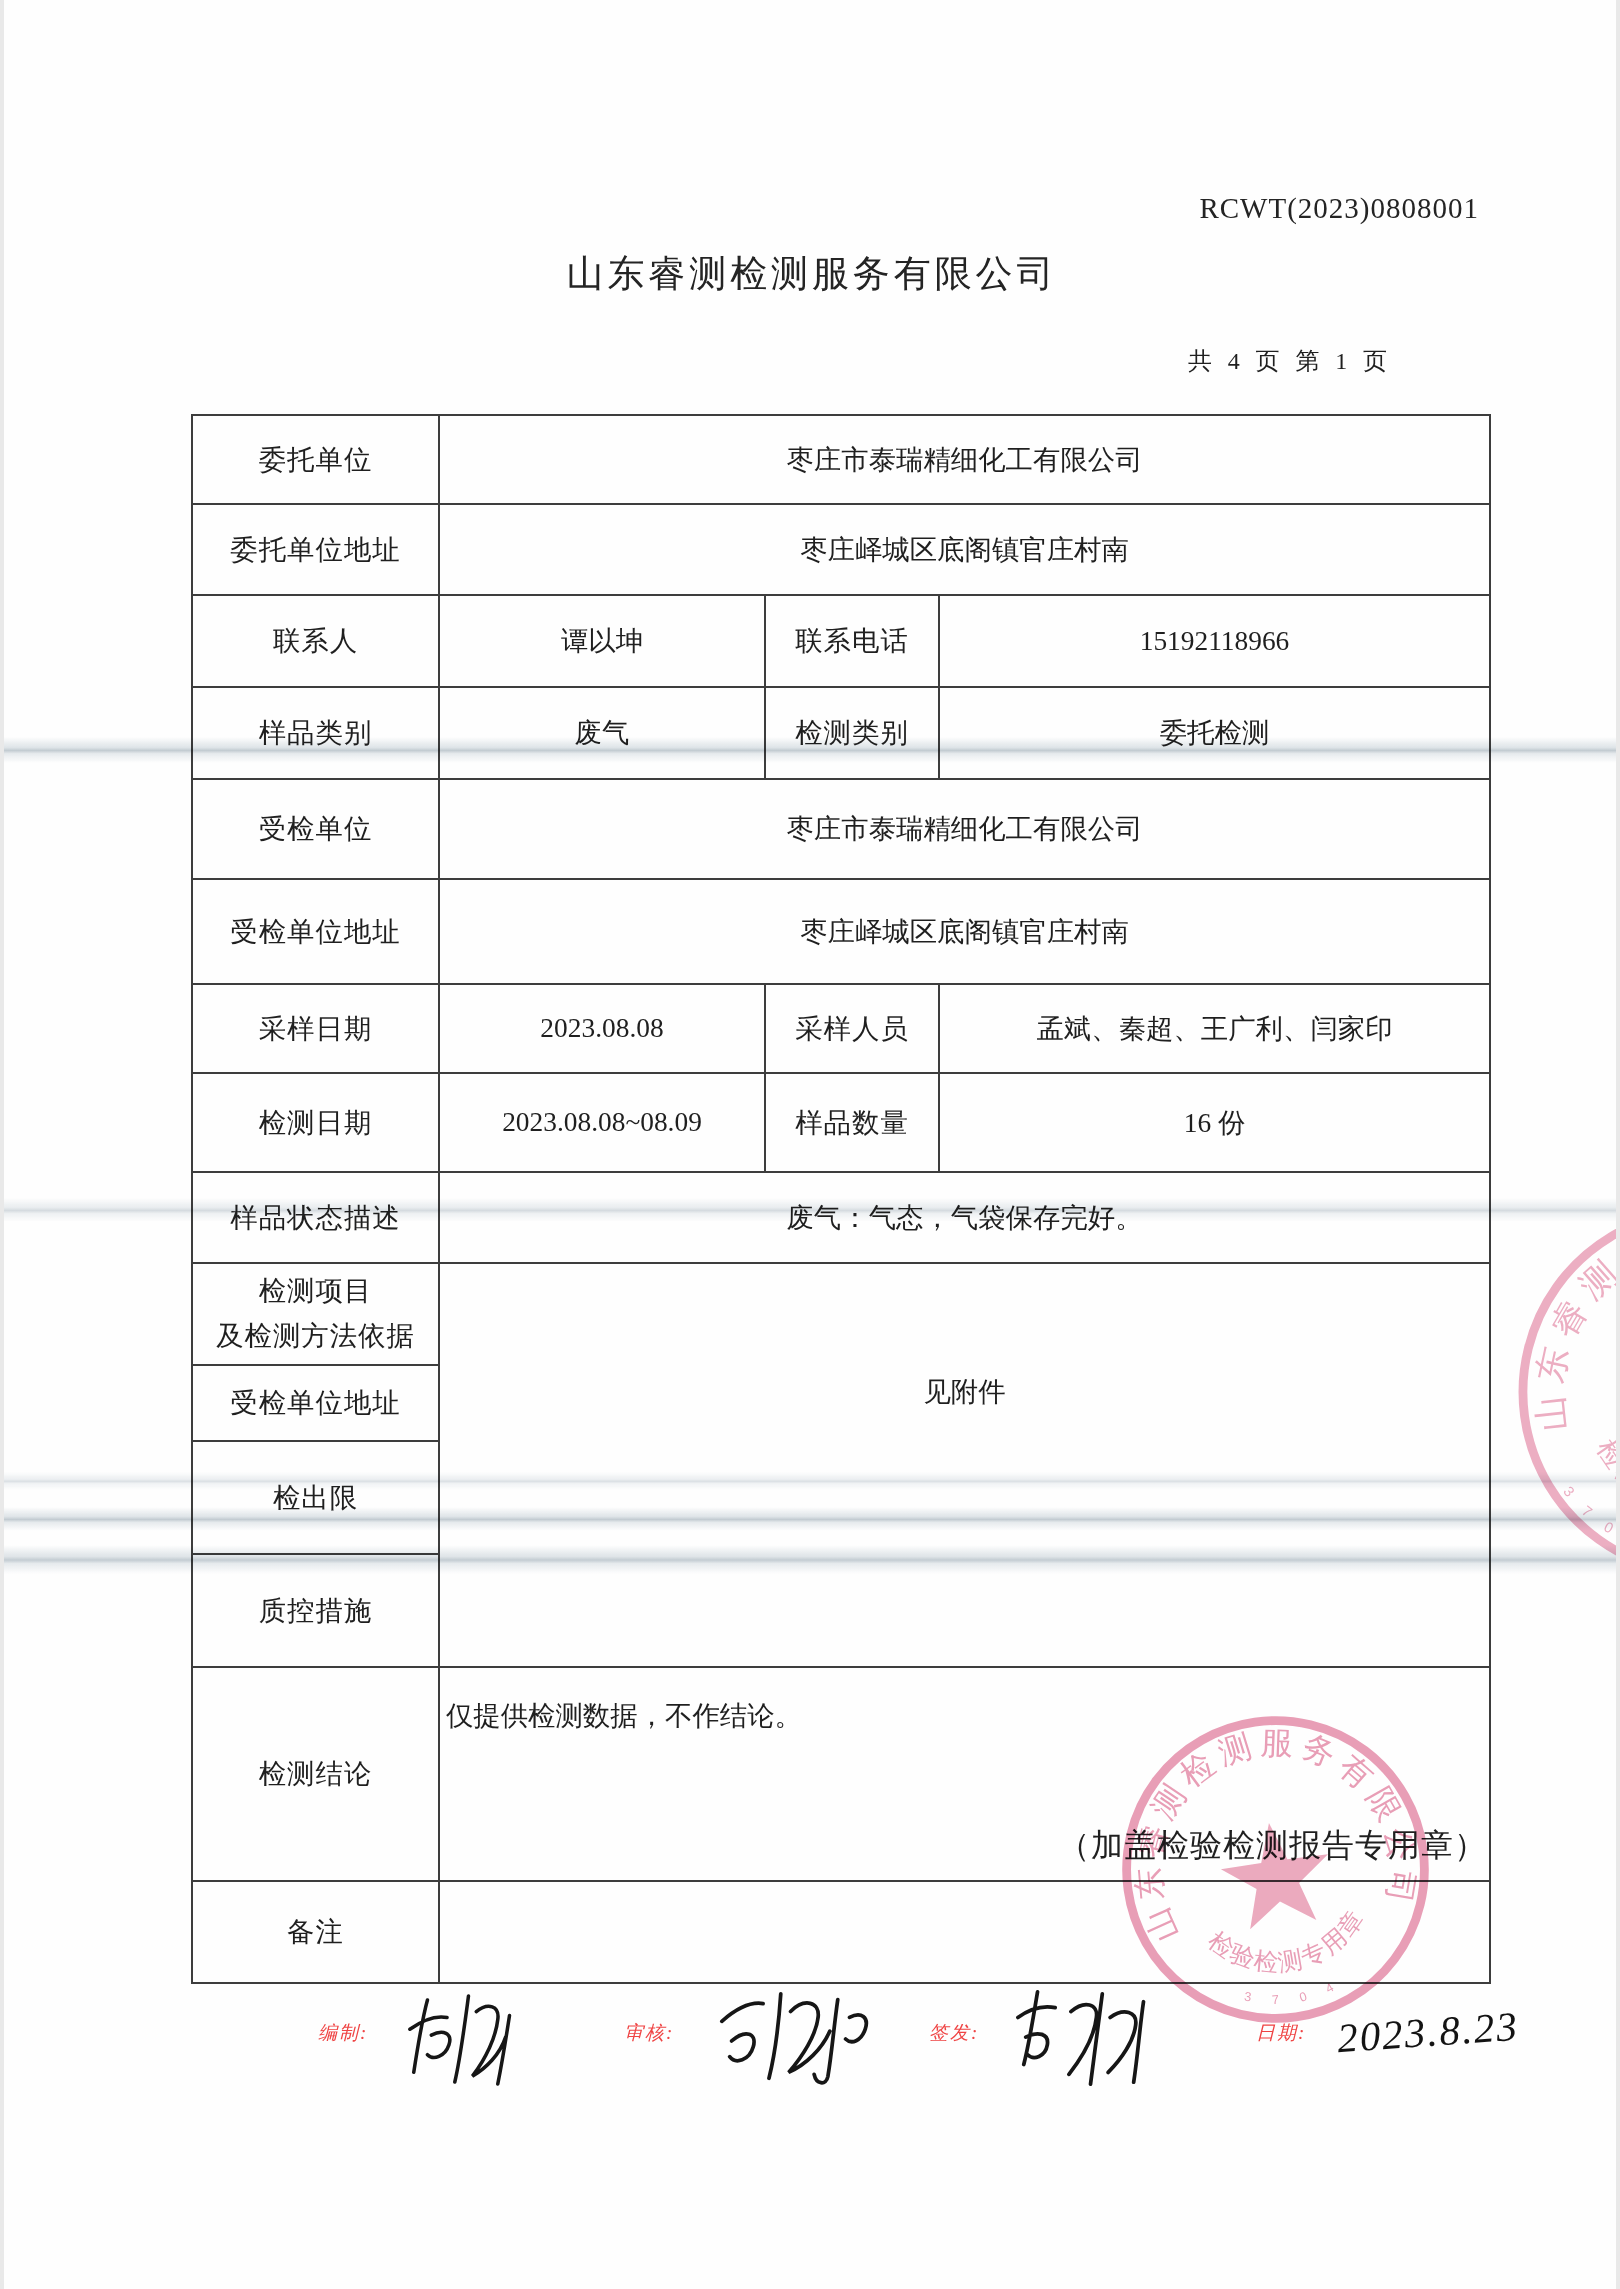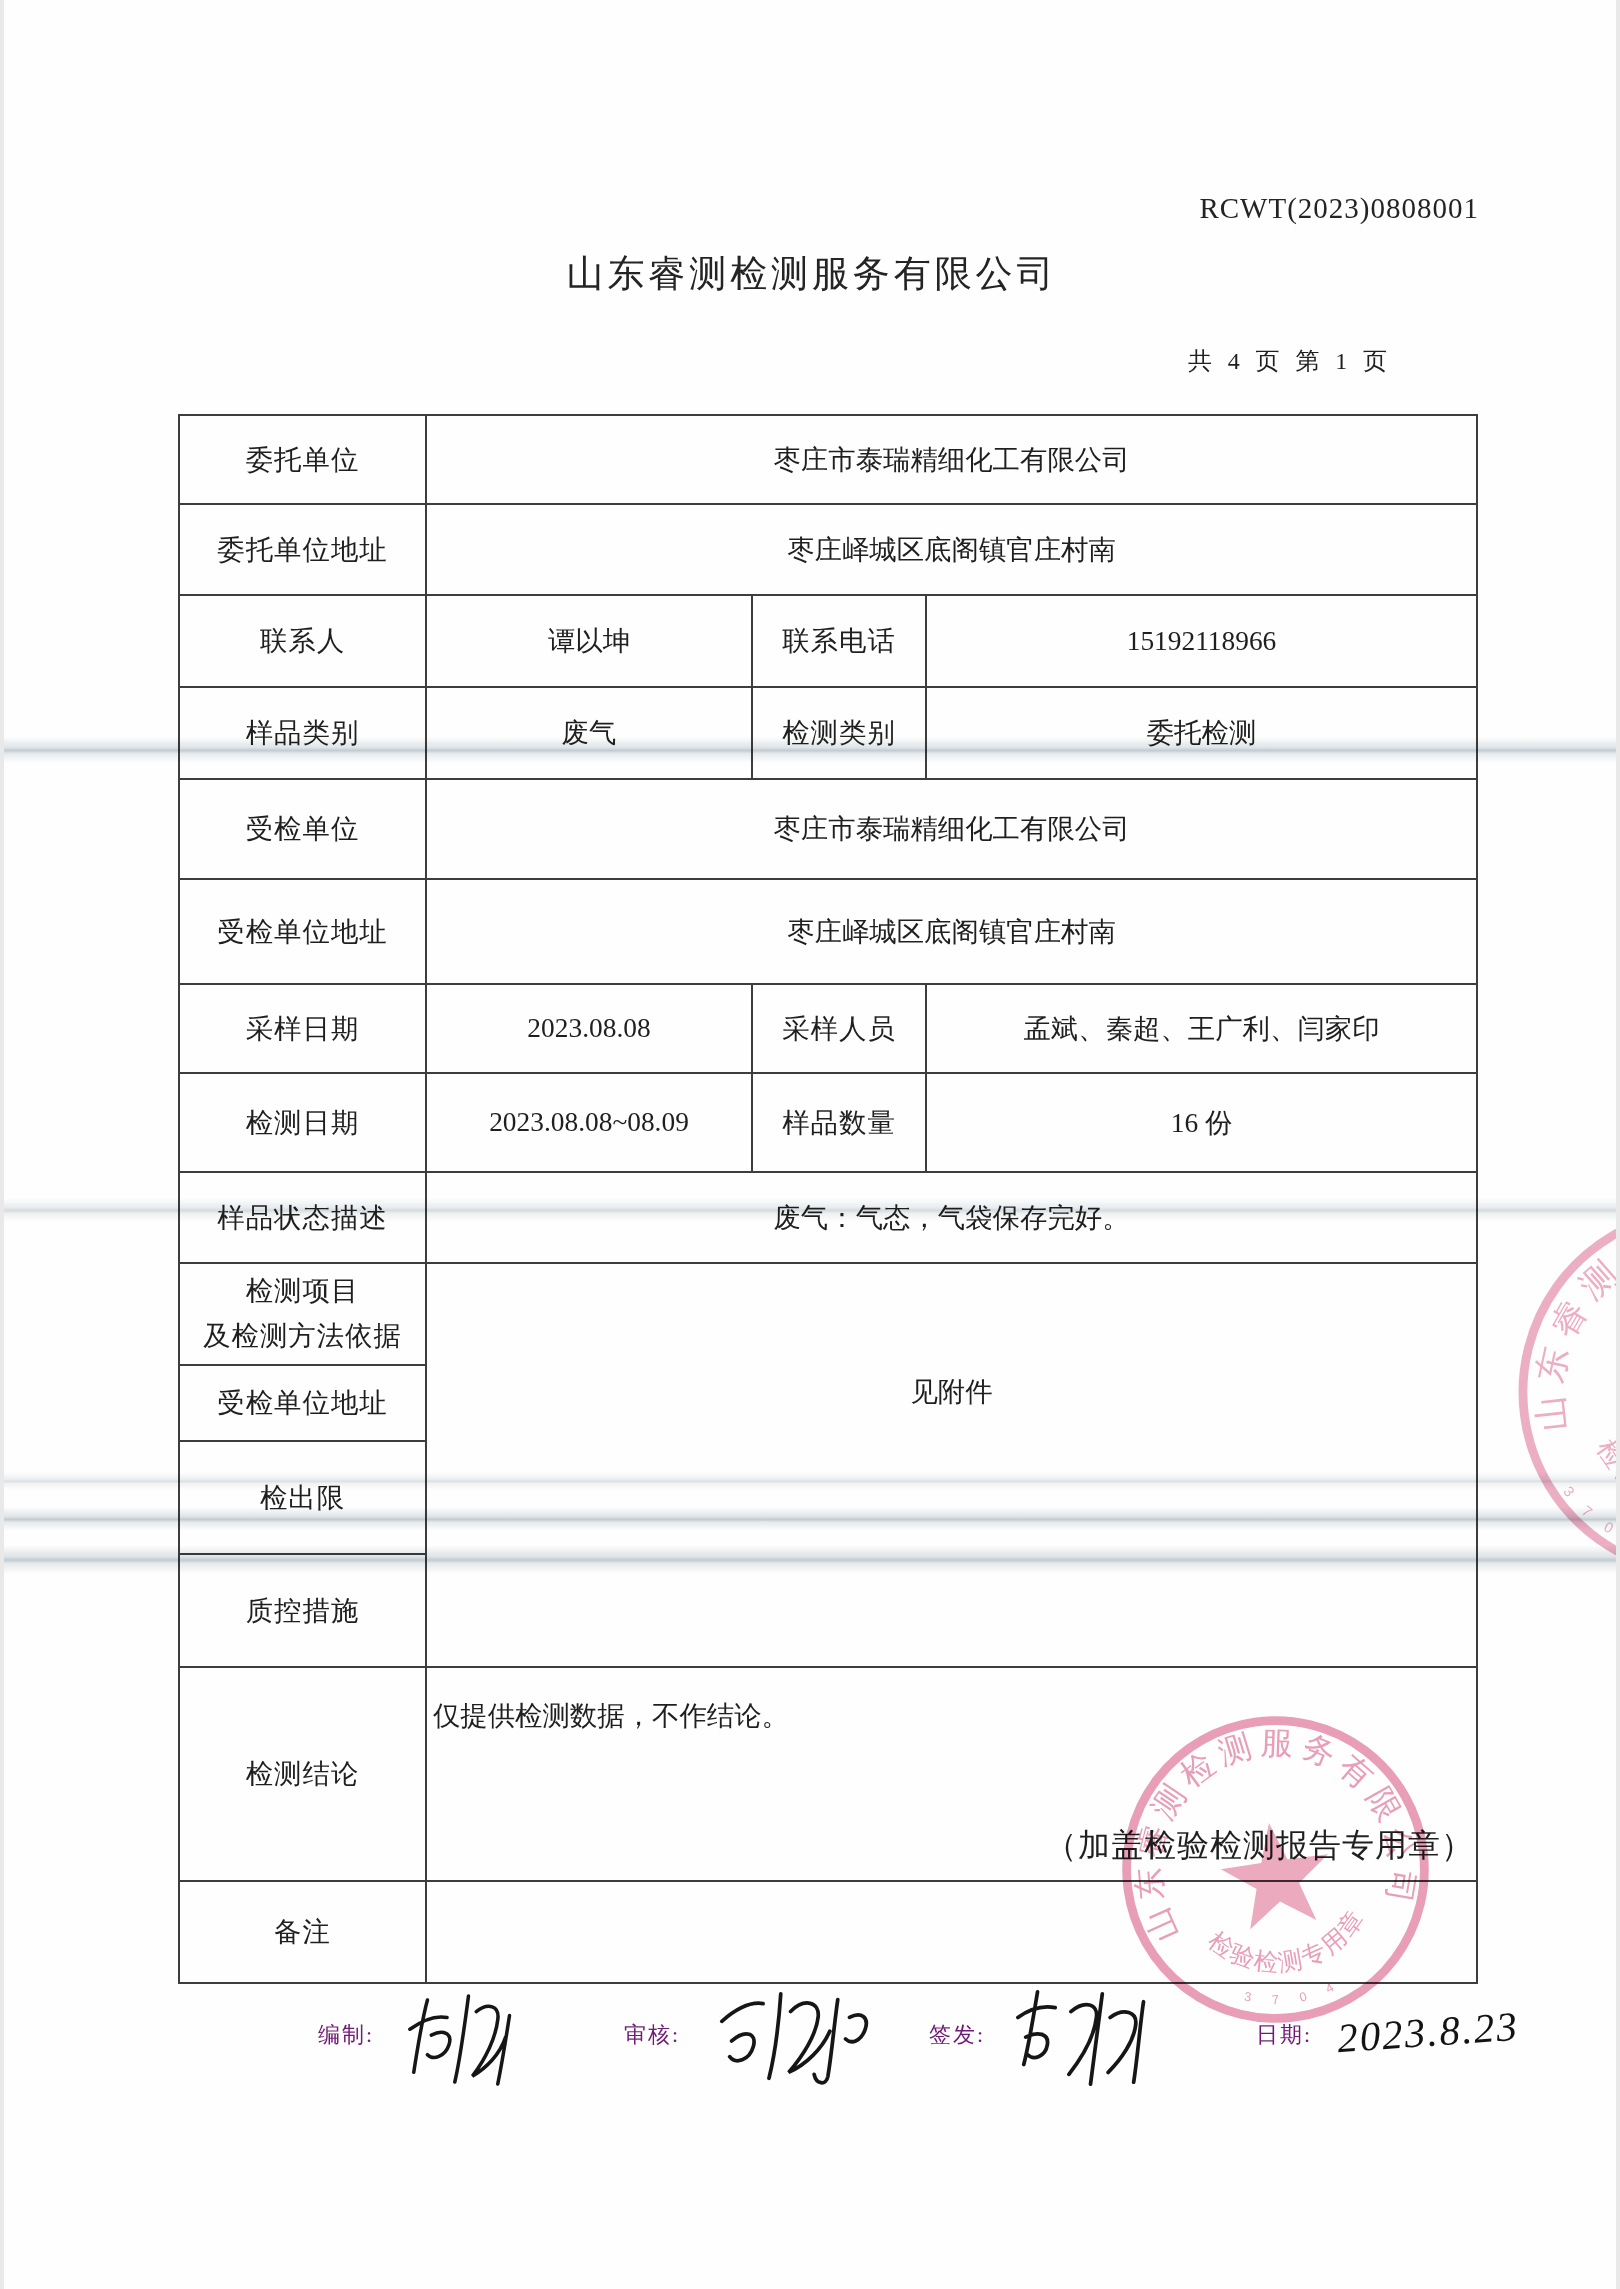--- a/index.html
+++ b/index.html
@@ -21,21 +21,21 @@
   .report-title {
     position:absolute; top:320px; left:0; width:100%;
     text-align:center; font-weight:bold; font-size:51px;
   }
   .report-title .title-text { letter-spacing:35px; padding-left:35px; }
   .pagination {
     position:absolute; top:345px; left:1184px;
     font-size:24px; letter-spacing:4.9px;
   }
   table.report {
-    position:absolute; left:174px; top:414px;
+    position:absolute; left:187px; top:414px;
     border-collapse:collapse; table-layout:fixed;
     width:1299px;
   }
   table.report td {
     border:2px solid #3d3d3d;
     font-size:27.4px; text-align:center; vertical-align:middle;
     padding:0 5.9px; overflow:hidden;
   }
   td.lbl { letter-spacing:1px; }
   td.heavy-top { border-top-width:2.9px; }
@@ -57,21 +57,21 @@
       rgba(190,200,207,0) 100%);
   }
 
   
   .stamp { position:absolute; mix-blend-mode:multiply; opacity:0.74; pointer-events:none; }
   .stamp svg { overflow:hidden; display:block; }
   .stamp-text { font-family:"Liberation Sans","DejaVu Sans",sans-serif; }
 
   
   .sig-row { position:absolute; left:0; top:2000px; width:1620px; height:118px; }
-  .sig-label { position:absolute; font-size:22px; letter-spacing:2px; color:#701a75; }
+  .sig-label { position:absolute; font-size:19px; letter-spacing:2px; color:#ef4444;font-style:italic; }
   .sig-svg { position:absolute; }
   .date-value {
     position:absolute; font-size:41px; font-style:italic;
     transform:rotate(-4deg); color:#131313; letter-spacing:2px;
   }
 </style>
 </head>
 <body>
 
 <div class="page">

